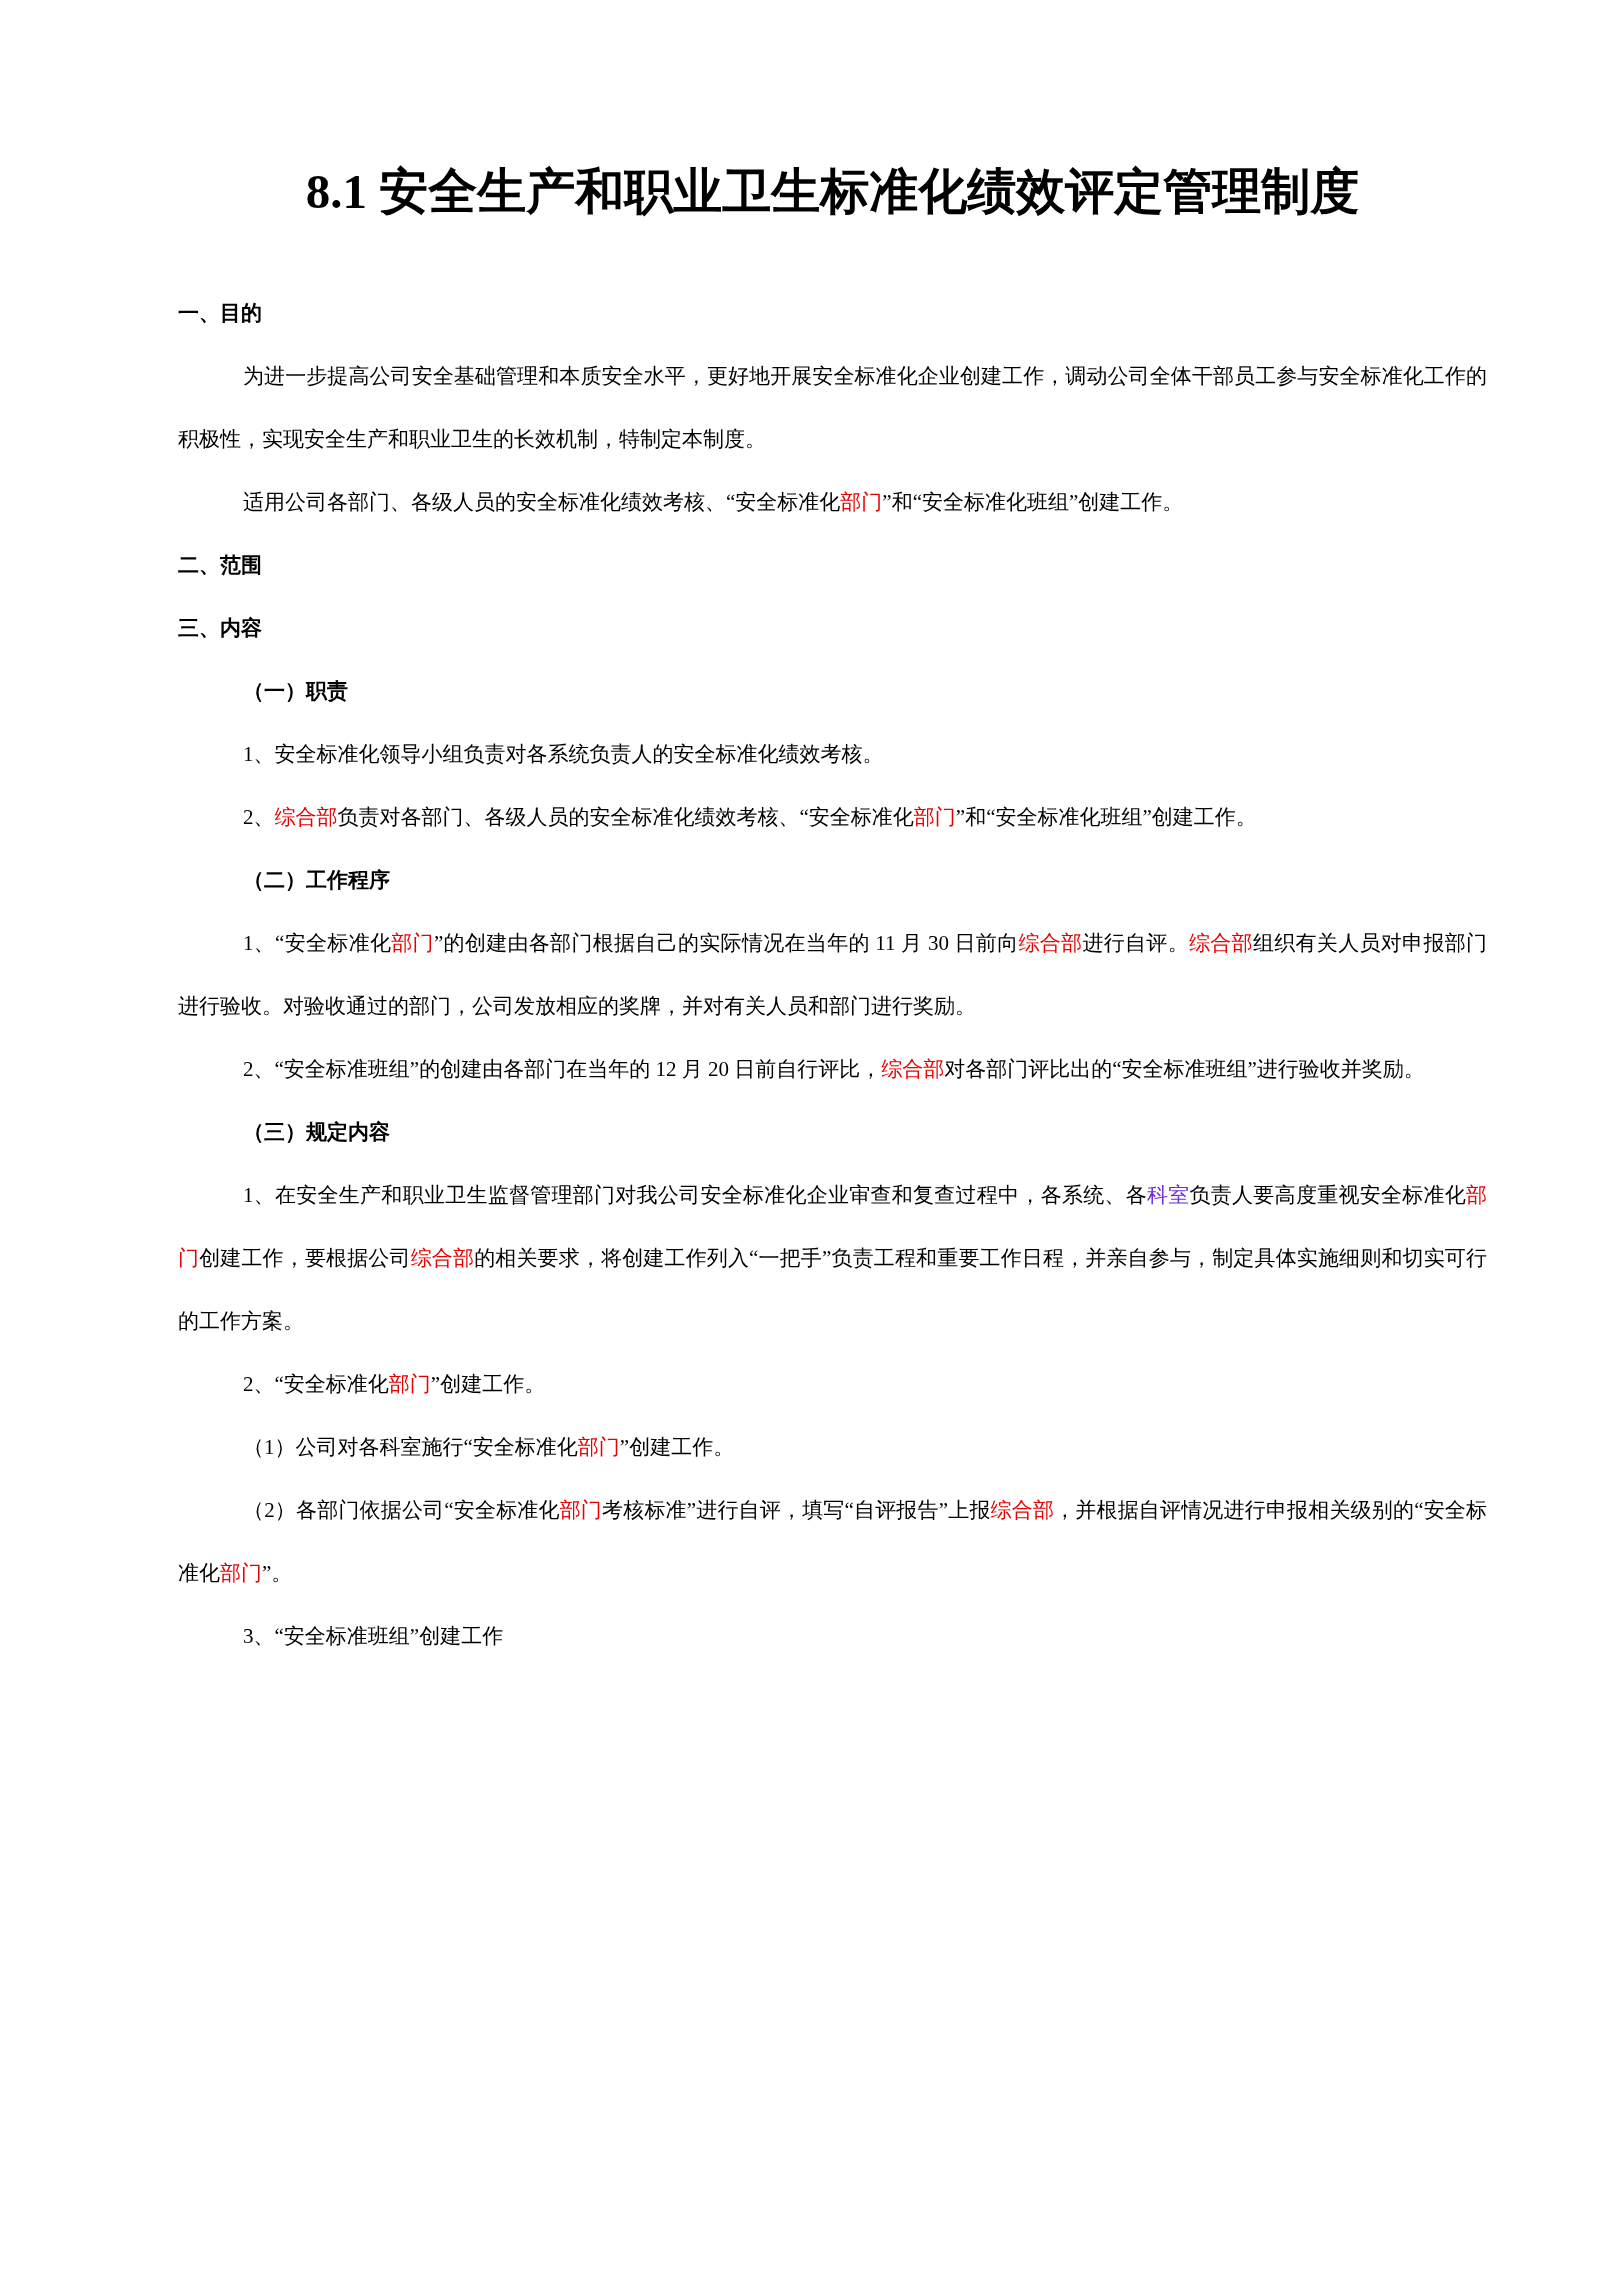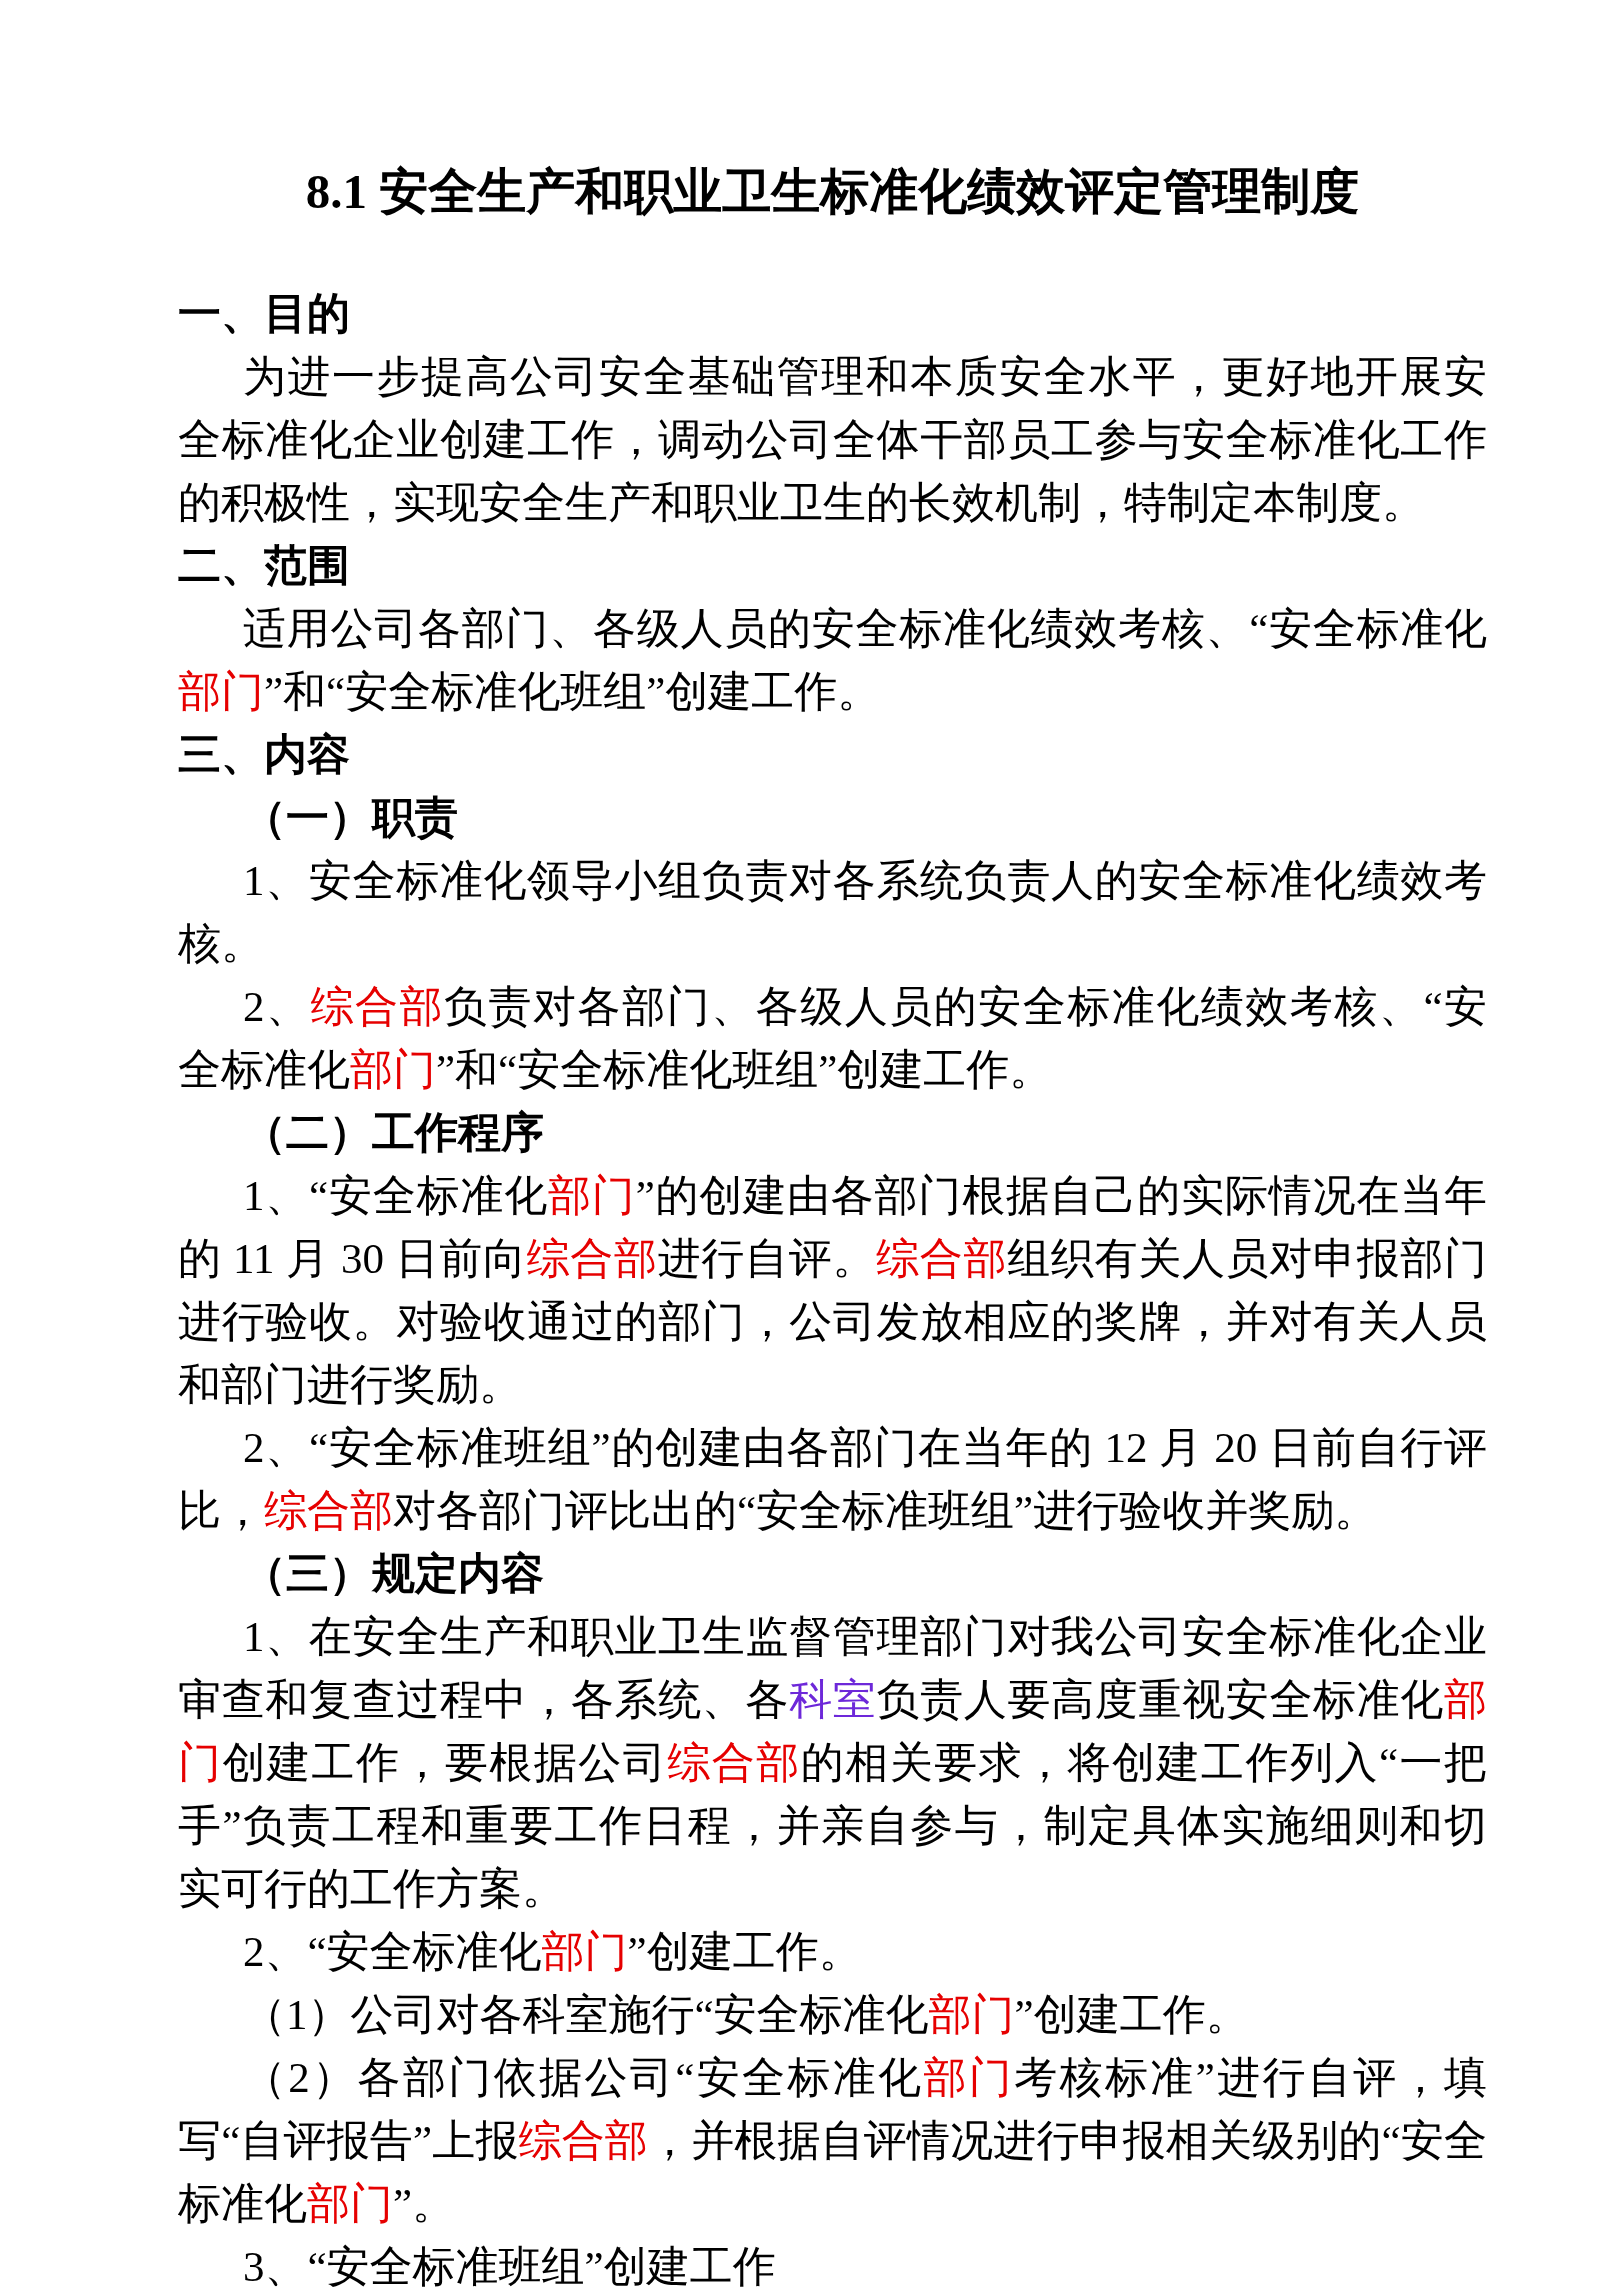--- a/index.html
+++ b/index.html
@@ -25,21 +25,21 @@
   .doc-title {
     font-size: 49px;
     font-weight: bold;
     line-height: 72px;
     text-align: center;
     margin: 0 0 54px 0;
     white-space: nowrap;
   }
   .line {
     margin: 0;
-    font-size: 43px;
+    font-size: 21px;
     line-height: 63px;
     text-align: justify;
     text-justify: inter-ideograph;
     word-break: break-all;
   }
   .line.heading {
     font-weight: bold;
     text-align: left;
   }
   .line.subheading {
@@ -56,22 +56,22 @@
 </style>
 </head>
 <body>
 
 <div class="page">
   <div class="content">
     <div class="doc-title">8.1 安全生产和职业卫生标准化绩效评定管理制度</div>
     <div>
         <p class="line heading"><span>一、目的</span></p>
         <p class="line para indent"><span>为进一步提高公司安全基础管理和本质安全水平，更好地开展安全标准化企业创建工作，调动公司全体干部员工参与安全标准化工作的积极性，实现安全生产和职业卫生的长效机制，特制定本制度。</span></p>
+        <p class="line para indent"><span>适用公司各部门、各级人员的安全标准化绩效考核、“安全标准化</span><span class="red" style="color: rgb(230, 0, 0);">部门</span><span>”和“安全标准化班组”创建工作。</span></p>
         <p class="line heading"><span>二、范围</span></p>
-        <p class="line para indent"><span>适用公司各部门、各级人员的安全标准化绩效考核、“安全标准化</span><span class="red" style="color: rgb(230, 0, 0);">部门</span><span>”和“安全标准化班组”创建工作。</span></p>
         <p class="line heading"><span>三、内容</span></p>
         <p class="line subheading indent"><span>（一）职责</span></p>
         <p class="line para indent"><span>1、安全标准化领导小组负责对各系统负责人的安全标准化绩效考核。</span></p>
         <p class="line para indent"><span>2、</span><span class="red" style="color: rgb(230, 0, 0);">综合部</span><span>负责对各部门、各级人员的安全标准化绩效考核、“安全标准化</span><span class="red" style="color: rgb(230, 0, 0);">部门</span><span>”和“安全标准化班组”创建工作。</span></p>
         <p class="line subheading indent"><span>（二）工作程序</span></p>
         <p class="line para indent"><span>1、“安全标准化</span><span class="red" style="color: rgb(230, 0, 0);">部门</span><span>”的创建由各部门根据自己的实际情况在当年的 11 月 30 日前向</span><span class="red" style="color: rgb(230, 0, 0);">综合部</span><span>进行自评。</span><span class="red" style="color: rgb(230, 0, 0);">综合部</span><span>组织有关人员对申报部门进行验收。对验收通过的部门，公司发放相应的奖牌，并对有关人员和部门进行奖励。</span></p>
         <p class="line para indent"><span>2、“安全标准班组”的创建由各部门在当年的 12 月 20 日前自行评比，</span><span class="red" style="color: rgb(230, 0, 0);">综合部</span><span>对各部门评比出的“安全标准班组”进行验收并奖励。</span></p>
         <p class="line subheading indent"><span>（三）规定内容</span></p>
         <p class="line para indent"><span>1、在安全生产和职业卫生监督管理部门对我公司安全标准化企业审查和复查过程中，各系统、各</span><span class="red" style="color: #6d28d9;">科室</span><span>负责人要高度重视安全标准化</span><span class="red" style="color: rgb(230, 0, 0);">部门</span><span>创建工作，要根据公司</span><span class="red" style="color: rgb(230, 0, 0);">综合部</span><span>的相关要求，将创建工作列入“一把手”负责工程和重要工作日程，并亲自参与，制定具体实施细则和切实可行的工作方案。</span></p>
         <p class="line para indent"><span>2、“安全标准化</span><span class="red" style="color: rgb(230, 0, 0);">部门</span><span>”创建工作。</span></p>

